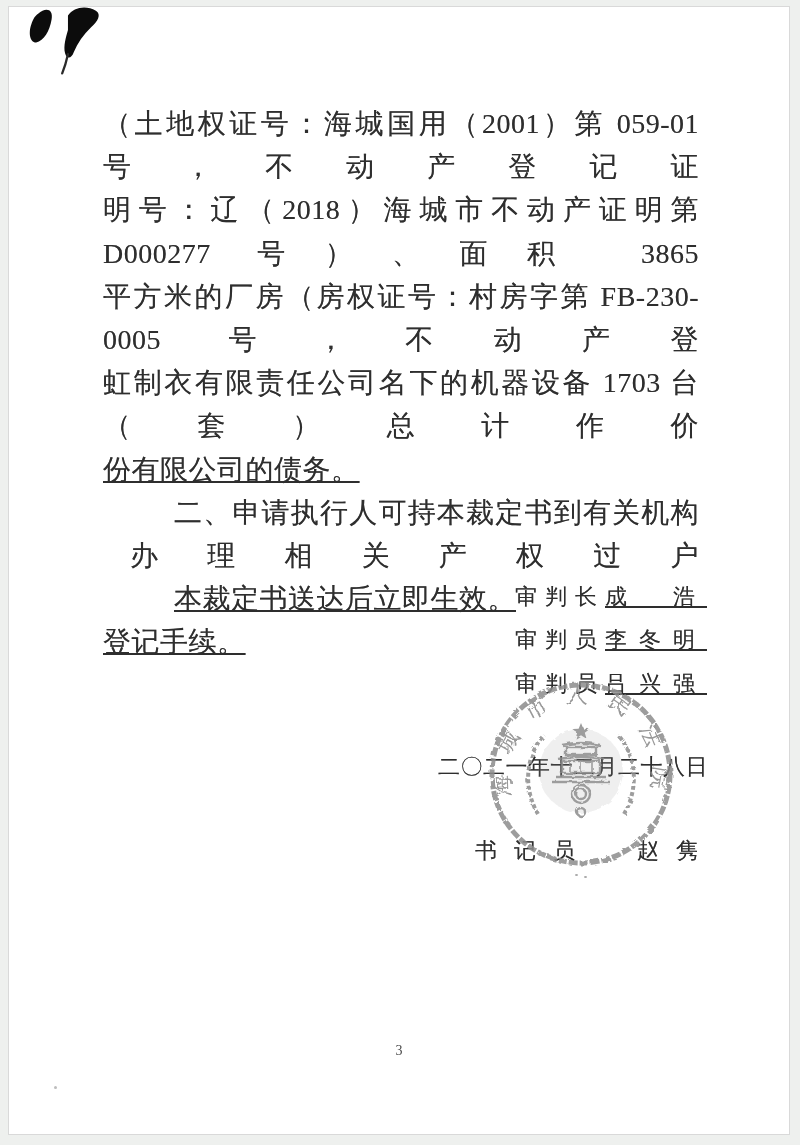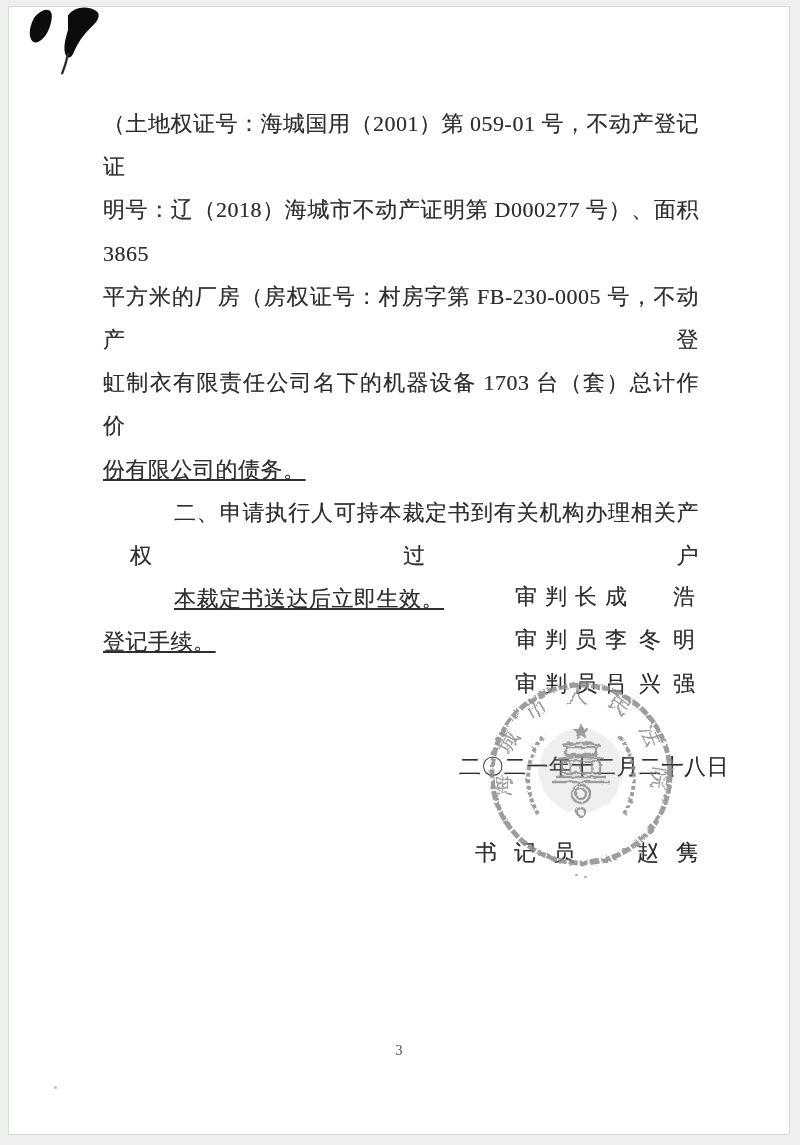--- a/index.html
+++ b/index.html
@@ -9,38 +9,38 @@
   }
   .page{
     position:absolute;left:8px;top:6px;width:782px;height:1129px;
     background:#ffffff;border:1px solid #d9d9d9;box-sizing:border-box;
   }
   
   .mark{position:absolute;left:14px;top:-2px;width:88px;height:106px;}
   
   .bodytext{
     position:absolute;left:94px;top:95px;width:596px;
-    font-size:22px;line-height:43.2px;letter-spacing:.5px;
+    font-size:28px;line-height:43.2px;letter-spacing:.5px;
     text-shadow:0 0 .5px rgba(40,40,40,.55);
   }
   .bl{text-align:justify;text-align-last:justify;}
   .bl.noj{text-align:left;text-align-last:left;text-decoration:underline;}
   .bl.ind{text-indent:44px;margin-left:27px;}
   
   .sig{position:absolute;left:476px;top:568px;width:222px;font-size:22px;
        text-shadow:0 0 .5px rgba(40,40,40,.55);}
   .sigrow{display:flex;height:43.5px;align-items:center;margin-left:30px;}
   .sigrole{letter-spacing:8px;white-space:pre;}
-  .signame{margin-left:auto;letter-spacing:12px;white-space:pre;}
-  .daterow{position:absolute;left:450px;top:745px;height:30px;line-height:30px;
+  .signame{margin-left:auto;letter-spacing:12px;white-space:pre;text-decoration:underline;}
+  .daterow{position:absolute;left:429px;top:745px;height:30px;line-height:30px;
            font-size:22px;letter-spacing:.5px;white-space:pre;
            text-shadow:0 0 .5px rgba(40,40,40,.55);}
   .clerkrow{position:absolute;left:466px;top:831px;width:240px;display:flex;
             height:30px;line-height:30px;font-size:22px;
-            text-shadow:0 0 .5px rgba(40,40,40,.55);}
+            text-shadow:0 0 .5px rgba(40,40,40,.55);font-family:Liberation Mono, monospace;}
   .clerkrole{letter-spacing:17px;white-space:pre;}
   .clerkname{margin-left:auto;letter-spacing:17px;white-space:pre;}
   
   .seal{position:absolute;left:477px;top:672px;width:190px;height:190px;pointer-events:none;}
   
   .pagenum{position:absolute;left:0;right:0;top:1036px;text-align:center;
            font-size:14px;color:#4a4a4a;}
   
   .speck{position:absolute;background:#a8a8a8;border-radius:50%;}
   .speck.s1{left:566px;top:867px;width:3px;height:2px;}

